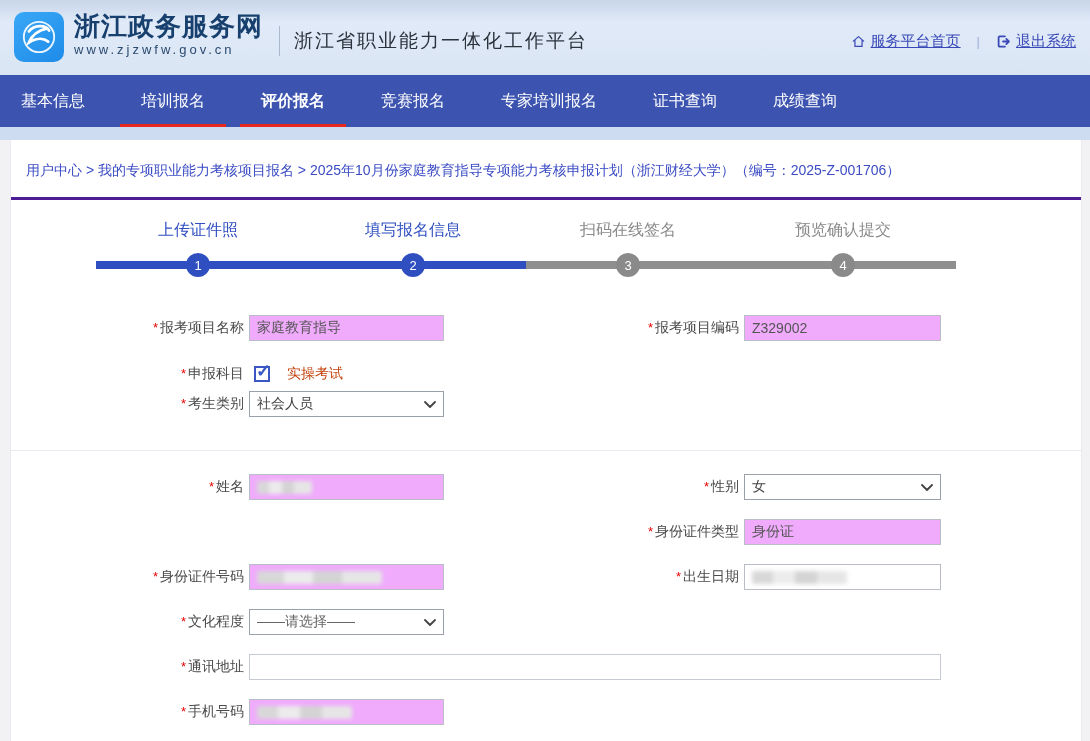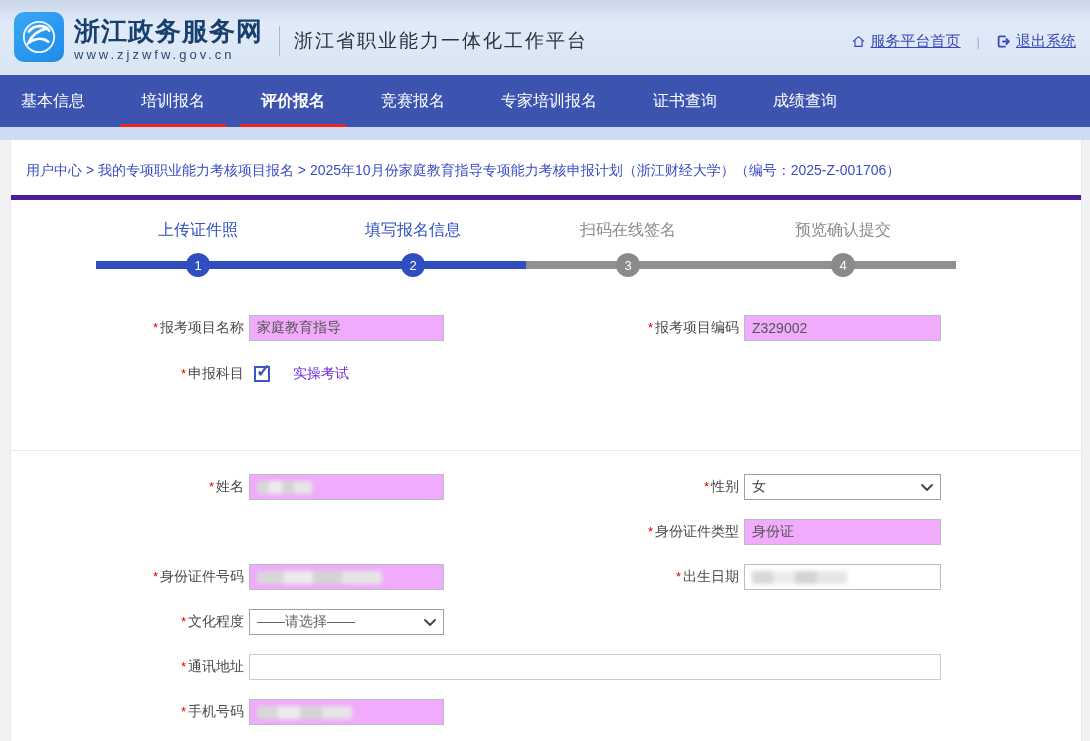--- a/index.html
+++ b/index.html
@@ -2,21 +2,21 @@
 <html><head>
 <meta charset="utf-8">
 <style>
   * { margin:0; padding:0; box-sizing:border-box; }
   html,body { width:1090px; height:741px; overflow:hidden;
               font-family:"Liberation Sans", sans-serif; background:#f2f2f4; }
 
   
   .header { position:relative; height:75px;
             background:linear-gradient(#c9d6ea, #e0eaf8 30%, #dae5f4); }
-  .brand { position:absolute; left:14px; top:12px; display:flex; align-items:flex-end; }
+  .brand { position:absolute; left:14px; top:12px; display:flex; align-items:flex-start; }
   .logo { width:50px; height:50px; border-radius:10px;
           background:linear-gradient(145deg,#3aa8f6,#1e8be9);
           display:flex; align-items:center; justify-content:center; }
   .site-text { margin-left:10px; }
   .site-name { font-size:26px; font-weight:bold; color:#17406e; letter-spacing:1px; line-height:28px; }
   .site-url { font-size:13px; color:#2a4a70; letter-spacing:3px; margin-top:2px; }
   .title-sep { width:1px; height:30px; background:#aab8cc; margin:14px 14px 0 16px; align-self:flex-start; }
   .platform-title { font-size:19px; color:#2b323c; letter-spacing:2px; margin-top:16px; align-self:flex-start; }
   .header-links { position:absolute; right:14px; top:32px; display:flex; align-items:center;
                   font-size:15px; color:#3a49b8;text-decoration:underline; }
@@ -30,21 +30,21 @@
   .nav-item.active { font-weight:bold; }
   .nav-item.underlined::after { content:""; position:absolute; left:0; right:0; bottom:0;
               height:3px; background:#e8281e; }
   .subnav-strip { height:13px; background:#cddcf1; }
 
   
   .page { height:601px; padding:0 8px 0 10px; background:#f2f2f4; }
   .panel { position:relative; width:1072px; height:100%; background:#fff;
            border-left:1px solid #e9e9ee; border-right:1px solid #e9e9ee; }
   .breadcrumb { height:60px; line-height:60px; padding:0 15px; font-size:14px;
-                color:#3b4cc4; border-bottom:5px solid #4c1d95; white-space:nowrap; }
+                color:#3b4cc4; border-bottom:3px solid #4c1d95; white-space:nowrap; }
 
   
   .steps { position:absolute; left:85px; top:70px; width:860px; height:95px; }
   .track { position:absolute; left:0; top:51px; width:860px; height:8px; background:#8f8f8f; }
   .track-fill { position:absolute; left:0; top:0; height:8px; width:430px; background:#2f4fc1; }
   .step-circle { position:absolute; top:43px; width:24px; height:24px; border-radius:50%;
                  color:#fff; font-size:13px; display:flex; align-items:center; justify-content:center; }
   .step-circle.done { background:#2f4fc1; }
   .step-circle.todo { background:#8a8a8a; }
   .step-label { position:absolute; top:10px; width:200px; text-align:center; font-size:16px; }
@@ -59,21 +59,21 @@
           padding:0 7px; font-size:14px; color:#555; background:#fff; }
   .ctrl.disabled { background:#f0abfc; }
   .sel { justify-content:space-between; border-color:#9aa1ab; color:#444; cursor:pointer; }
   .w-l { width:195px; } .w-r { width:197px; } .w-wide { width:692px; }
   .col-r { left:495px; }
   .hr { position:absolute; top:310px; left:0; width:100%; border-top:1px solid #e7e9f0; }
 
   .cb { position:relative; width:16px; height:16px; border:2px solid #3a57c4; background:#fff;
         margin-left:5px; cursor:pointer; }
   .cb .tick { position:absolute; left:0px; top:-8px; color:#3a57c4; font-size:18px; font-weight:bold; }
-  .cb-label { margin-left:23px; font-size:14px; color:#6d28d9; }
+  .cb-label { margin-left:17px; font-size:14px; color:#c2410c; }
 
   .redact { display:inline-block; height:13px; border-radius:2px; filter:blur(2px);
             background:linear-gradient(90deg,#d8d8d8 0 22%,#ececec 22% 45%,#d4d4d4 45% 68%,#e6e6e6 68%); }
 </style>
 </head>
 <body>
 
 <div class="header">
   <div class="brand">
     <div class="logo">
@@ -148,20 +148,29 @@
   </div>
 
   <div class="f" style="top:221px; left:0">
     <div class="lb"><span class="star">*</span><span>申报科目</span></div>
     <div class="cb">
       <span class="tick">✓</span>
     </div>
     <span class="cb-label">实操考试</span>
   </div>
 
+  <div class="f" style="top:251px; left:0">
+    <div class="lb"><span class="star">*</span><span>考生类别</span></div>
+    <div class="ctrl sel w-l">
+      <span>社会人员</span>
+      <svg viewBox="0 0 12 7" width="12" height="7">
+            <path d="M1 1 L6 6 L11 1" fill="none" stroke="#444" stroke-width="1.8" stroke-linecap="round" stroke-linejoin="round"></path>
+          </svg>
+    </div>
+  </div>
 
   <div class="hr"></div>
 
   <div class="f" style="top:334px; left:0">
     <div class="lb"><span class="star">*</span><span>姓名</span></div>
     <div class="ctrl disabled w-l">
           <span class="redact" style="width:55px"></span>
         </div>
   </div>
   <div class="f col-r" style="top:334px">

